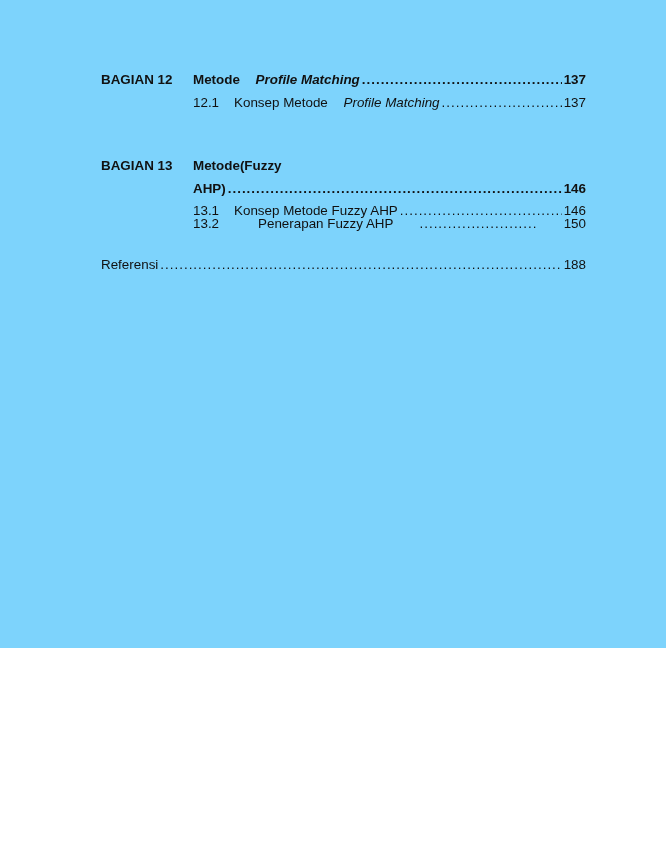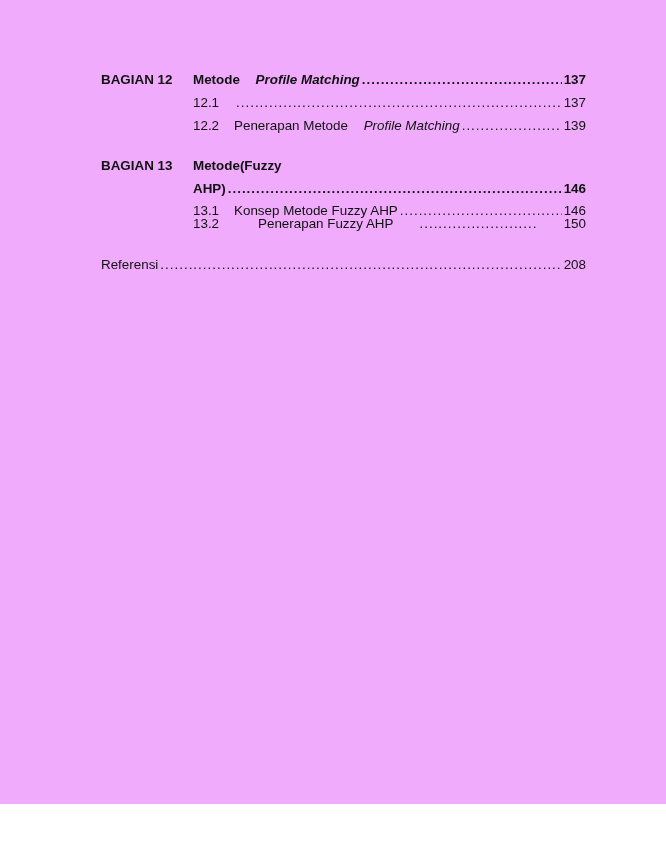--- a/index.html
+++ b/index.html
@@ -1,18 +1,18 @@
 <!DOCTYPE html>
 <html><head>
   <meta charset="utf-8">
   <style>
     html, body { margin: 0; padding: 0; background: #ffffff; }
     body { width: 666px; height: 844px; position: relative; overflow: hidden;
            font-family: "Liberation Sans", sans-serif; color: #111; font-size: 13.4px; }
-    .page { position: absolute; left: 0; top: 0; width: 666px; height: 804px; background: #f0abfc; }
+    .page { position: absolute; left: 0; top: 0; width: 666px; height: 648px; background: #7dd3fc; }
     .row { position: absolute; display: flex; align-items: baseline; white-space: nowrap; }
     .bagian { position: absolute; left: 101px; font-weight: bold; }
     .dots { flex: 1; overflow: hidden; margin: 0 2px; }
     .dots::after { content: "........................................................................................................................................................................................"; letter-spacing: 1px; }
     .num { width: 30px; display: inline-block; }
     .page-num { }
     .bold { font-weight: bold; }
     .it { font-style: italic; margin-left: 12px; }
   </style>
 </head>
@@ -22,30 +22,25 @@
 
   <span class="bagian" style="top:72px;">BAGIAN 12</span>
   <div class="row bold" style="left:193px; top:72px; width:393px;">
     <span><span>Metode </span><span class="it">Profile Matching</span></span>
     <span class="dots"></span>
     <span class="page-num">137</span>
   </div>
 
   <div class="row" style="left:193px; top:95px; width:393px;">
     <span class="num" style="width:41px;">12.1</span>
+    <span><span>Konsep Metode </span><span class="it">Profile Matching</span></span>
     <span class="dots"></span>
     <span class="page-num">137</span>
   </div>
 
-  <div class="row" style="left:193px; top:118px; width:393px;">
-    <span class="num" style="width:41px;">12.2</span>
-    <span><span>Penerapan Metode </span><span class="it">Profile Matching</span></span>
-    <span class="dots"></span>
-    <span class="page-num">139</span>
-  </div>
 
   <span class="bagian" style="top:158px;">BAGIAN 13</span>
   <div class="row bold" style="left:193px; top:158px;">
     <span>Metode </span>
       <span> (Fuzzy</span>
   </div>
   <div class="row bold" style="left:193px; top:181px; width:393px;">
     <span>AHP)</span>
     <span class="dots"></span>
     <span class="page-num">146</span>
@@ -61,16 +56,16 @@
   <div class="row" style="left:193px; top:216px; width:393px;gap:24px;">
     <span class="num" style="width:41px;">13.2</span>
     <span>Penerapan Fuzzy AHP</span>
     <span class="dots"></span>
     <span class="page-num">150</span>
   </div>
 
   <div class="row" style="left:101px; top:257px; width:485px;">
     <span>Referensi</span>
     <span class="dots"></span>
-    <span class="page-num">208</span>
+    <span class="page-num">188</span>
   </div>
 
 </div>
 
 </body></html>

